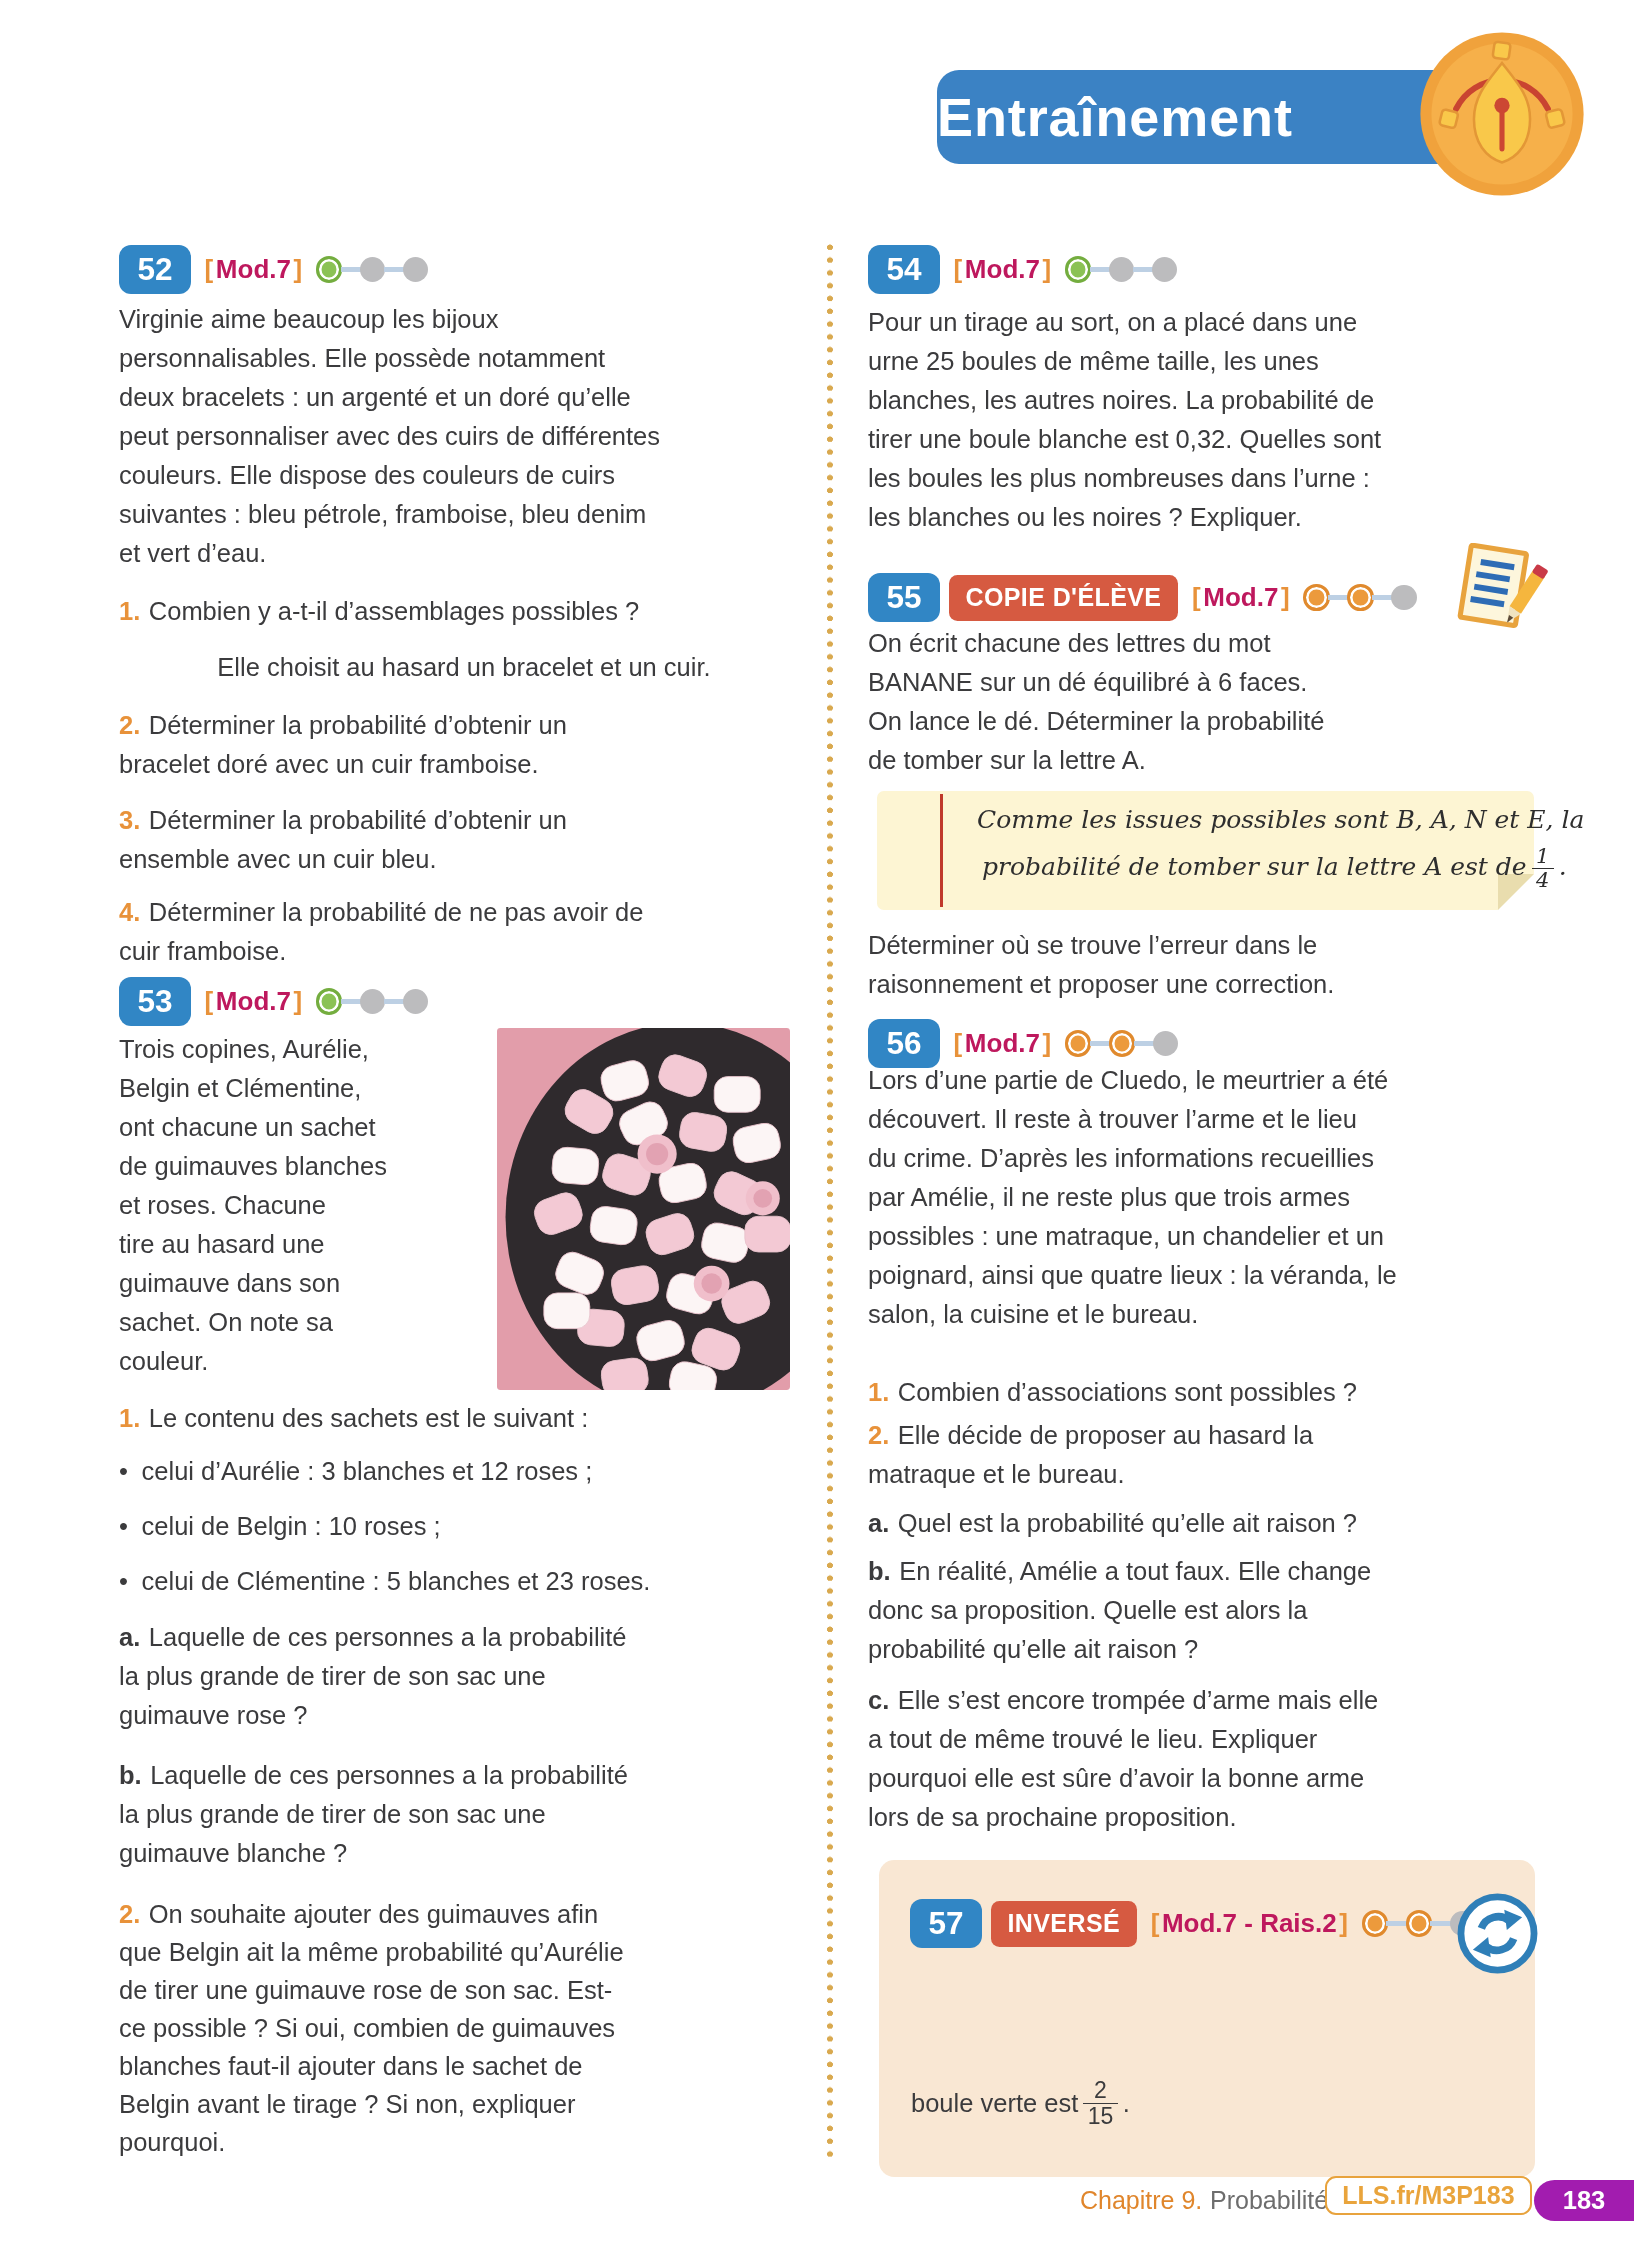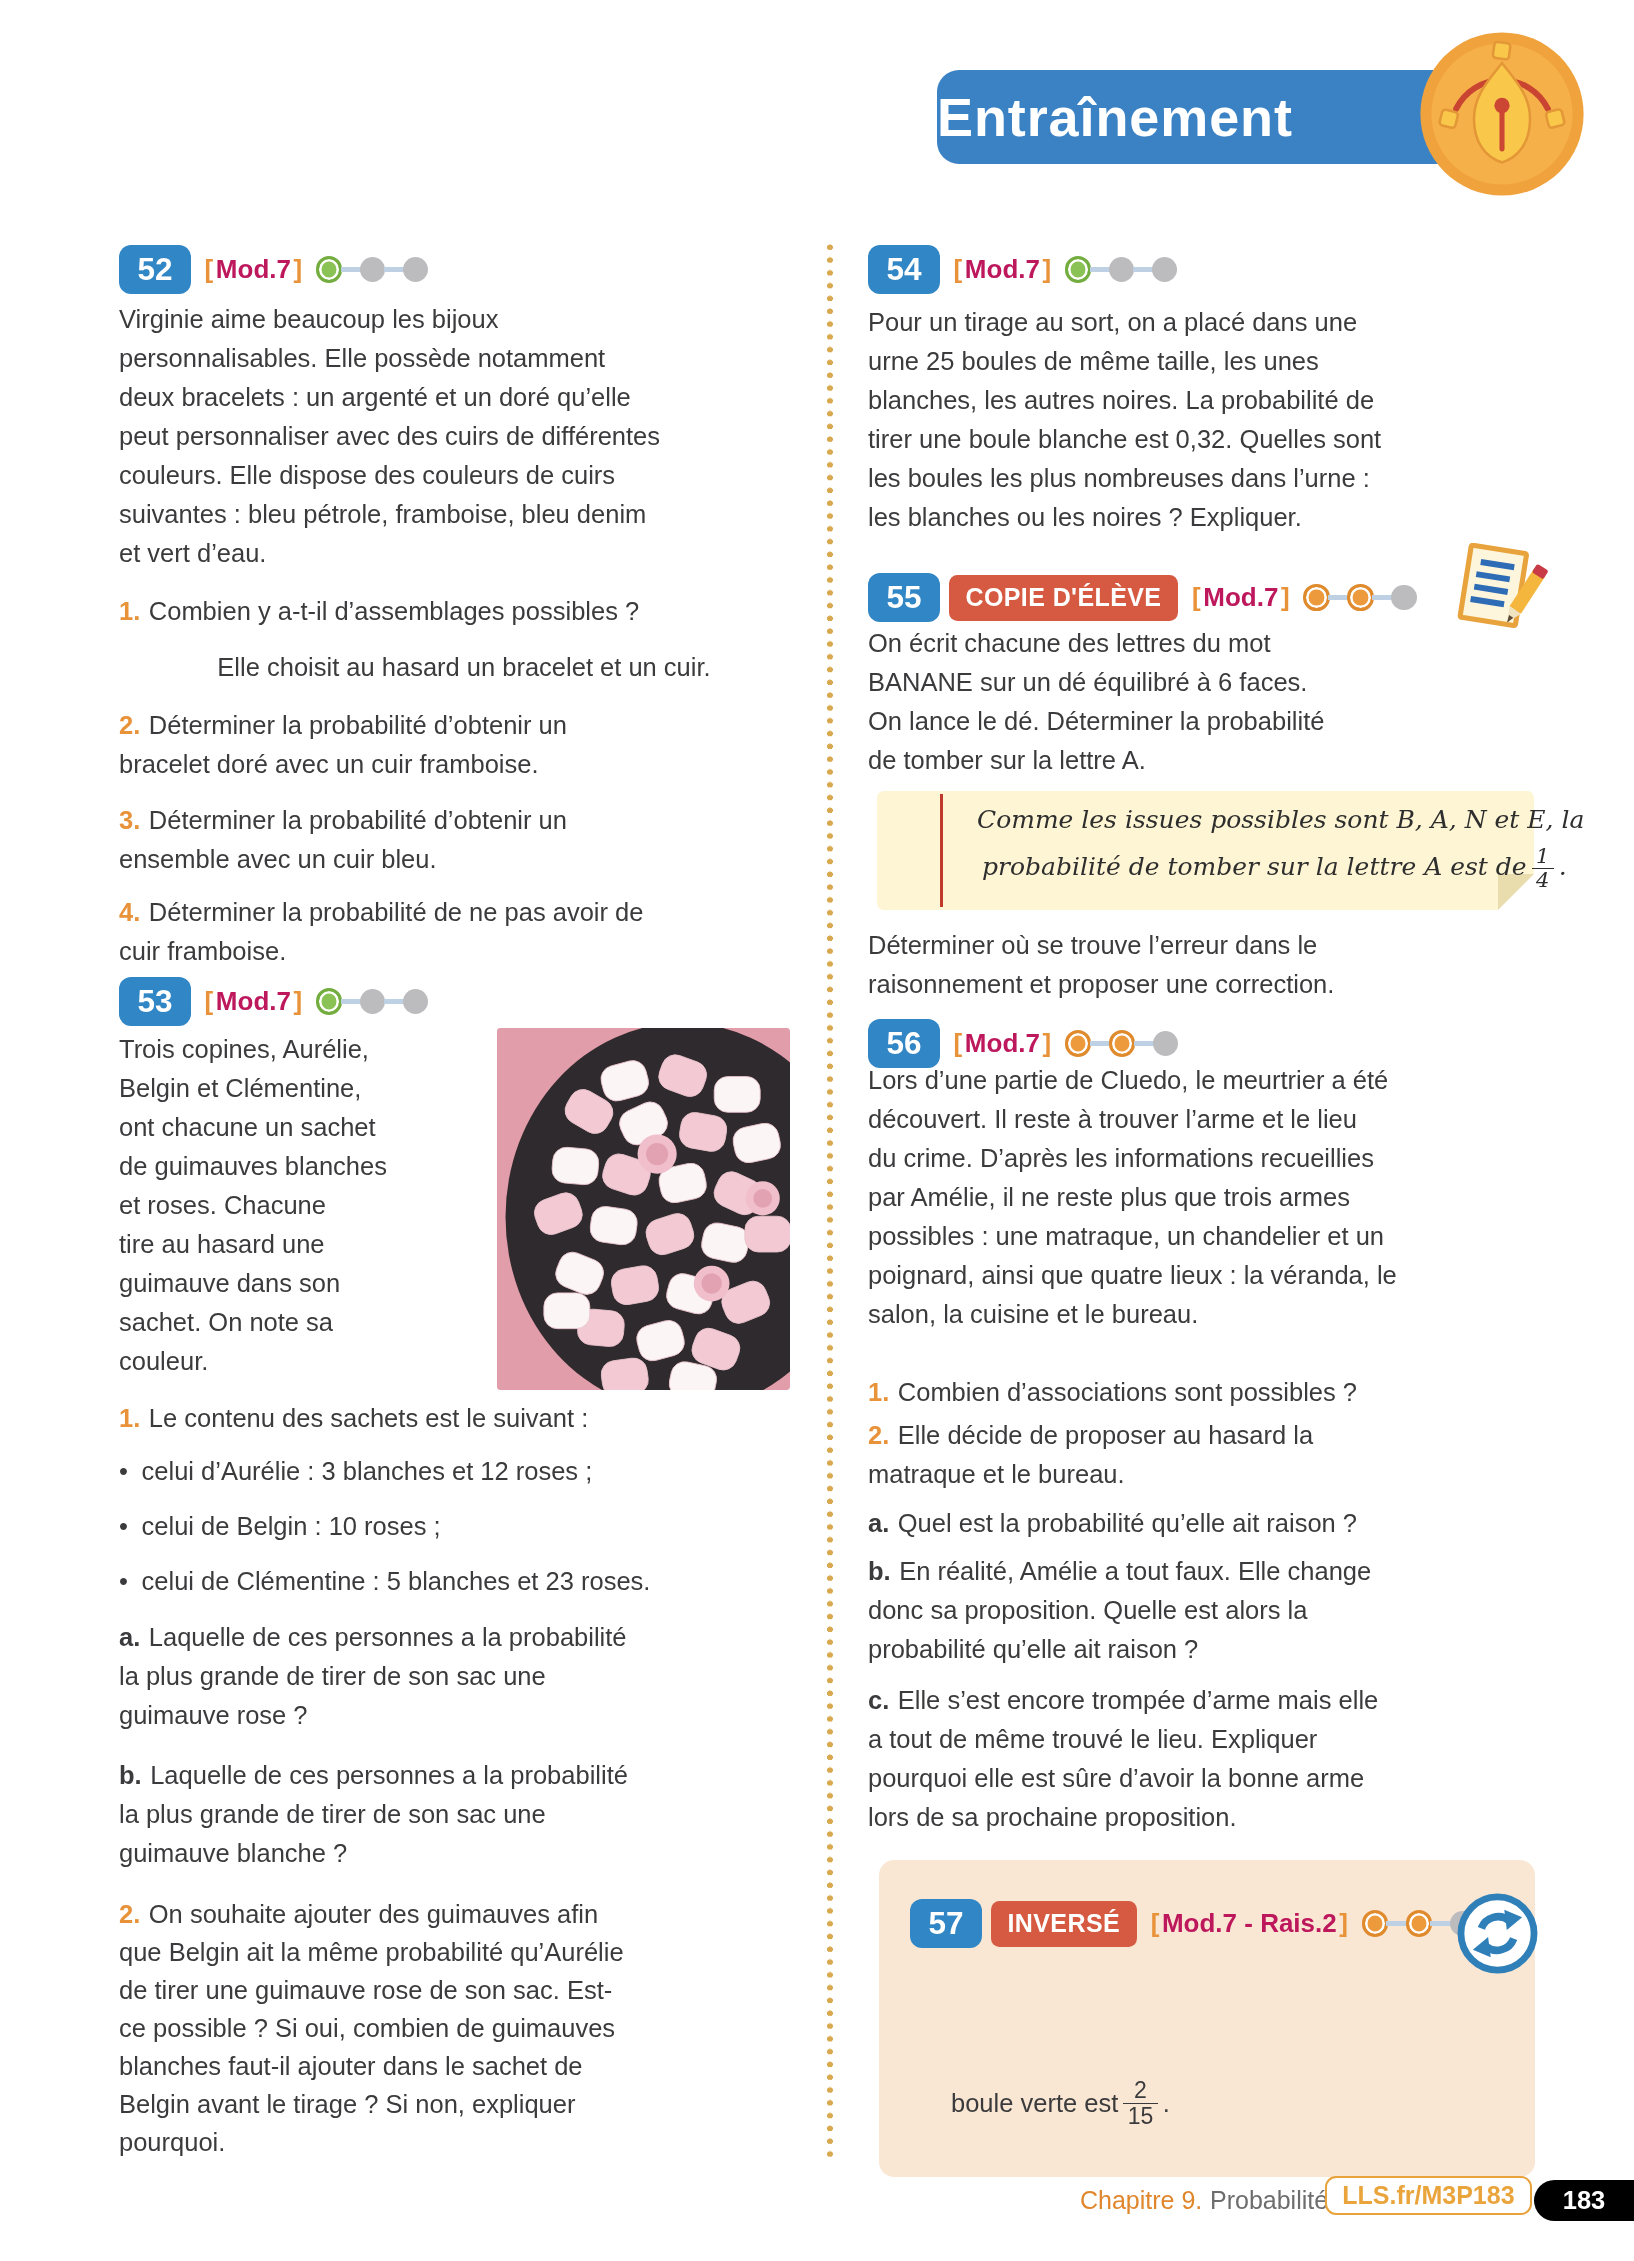--- a/index.html
+++ b/index.html
@@ -74,35 +74,35 @@
   .frac .fnum{font-size:21px;}
   .frac .fden{font-size:21px;border-top:1.7px solid #2e2e2e;padding:0 4.3px;}
   
   .ex57box{
     position:absolute;left:879px;top:1860px;width:656px;height:317px;
     background:#f9e7d3;border-radius:15.3px;
   }
   .ex57box .ex-head{left:31px;top:39px;}
   .refresh{position:absolute;left:576px;top:31px;width:85px;height:85px;}
   .ex57text{position:absolute;left:32px;top:90px;font-size:25.5px;line-height:40px;white-space:pre-line;width:596px;}
-  .ex57frac{position:absolute;left:32px;top:213px;font-size:25.5px;display:flex;align-items:center;height:61px;margin-left:40px;}
+  .ex57frac{position:absolute;left:32px;top:213px;font-size:25.5px;display:flex;align-items:center;height:61px;}
   .ex57frac .frac .fnum,.ex57frac .frac .fden{font-size:23px;font-style:normal;border-color:#3b3b3d;}
   
   .footer-ch{position:absolute;left:1080px;top:2186px;font-size:25px;white-space:nowrap;}
   .footer-ch .ch-label{color:#e0862c;font-weight:400;margin-right:7.7px;}
   .footer-ch .ch-name{color:#6d6d6d;}
   .lls{
     position:absolute;left:1325px;top:2176px;height:39px;box-sizing:border-box;
     border:2.6px solid #e8a33d;border-radius:11px;background:#fff;
     color:#e9a43c;font-weight:700;font-size:25px;
     display:flex;align-items:center;padding:0 15.3px;white-space:nowrap;
   }
   .pagepill{
     position:absolute;left:1534px;top:2180px;width:100px;height:41px;
-    background:#000000;border-radius:22px 0 0 22px;color:#fff;font-weight:700;
+    background:#a21caf;border-radius:22px 0 0 22px;color:#fff;font-weight:700;
     font-size:25.5px;display:flex;align-items:center;justify-content:center;
   }
 </style>
 </head>
 <body>
 
 <div class="banner">
   <span class="banner-title">Entraînement</span>
 </div>
 <svg class="banner-badge" viewBox="0 0 200 200">

